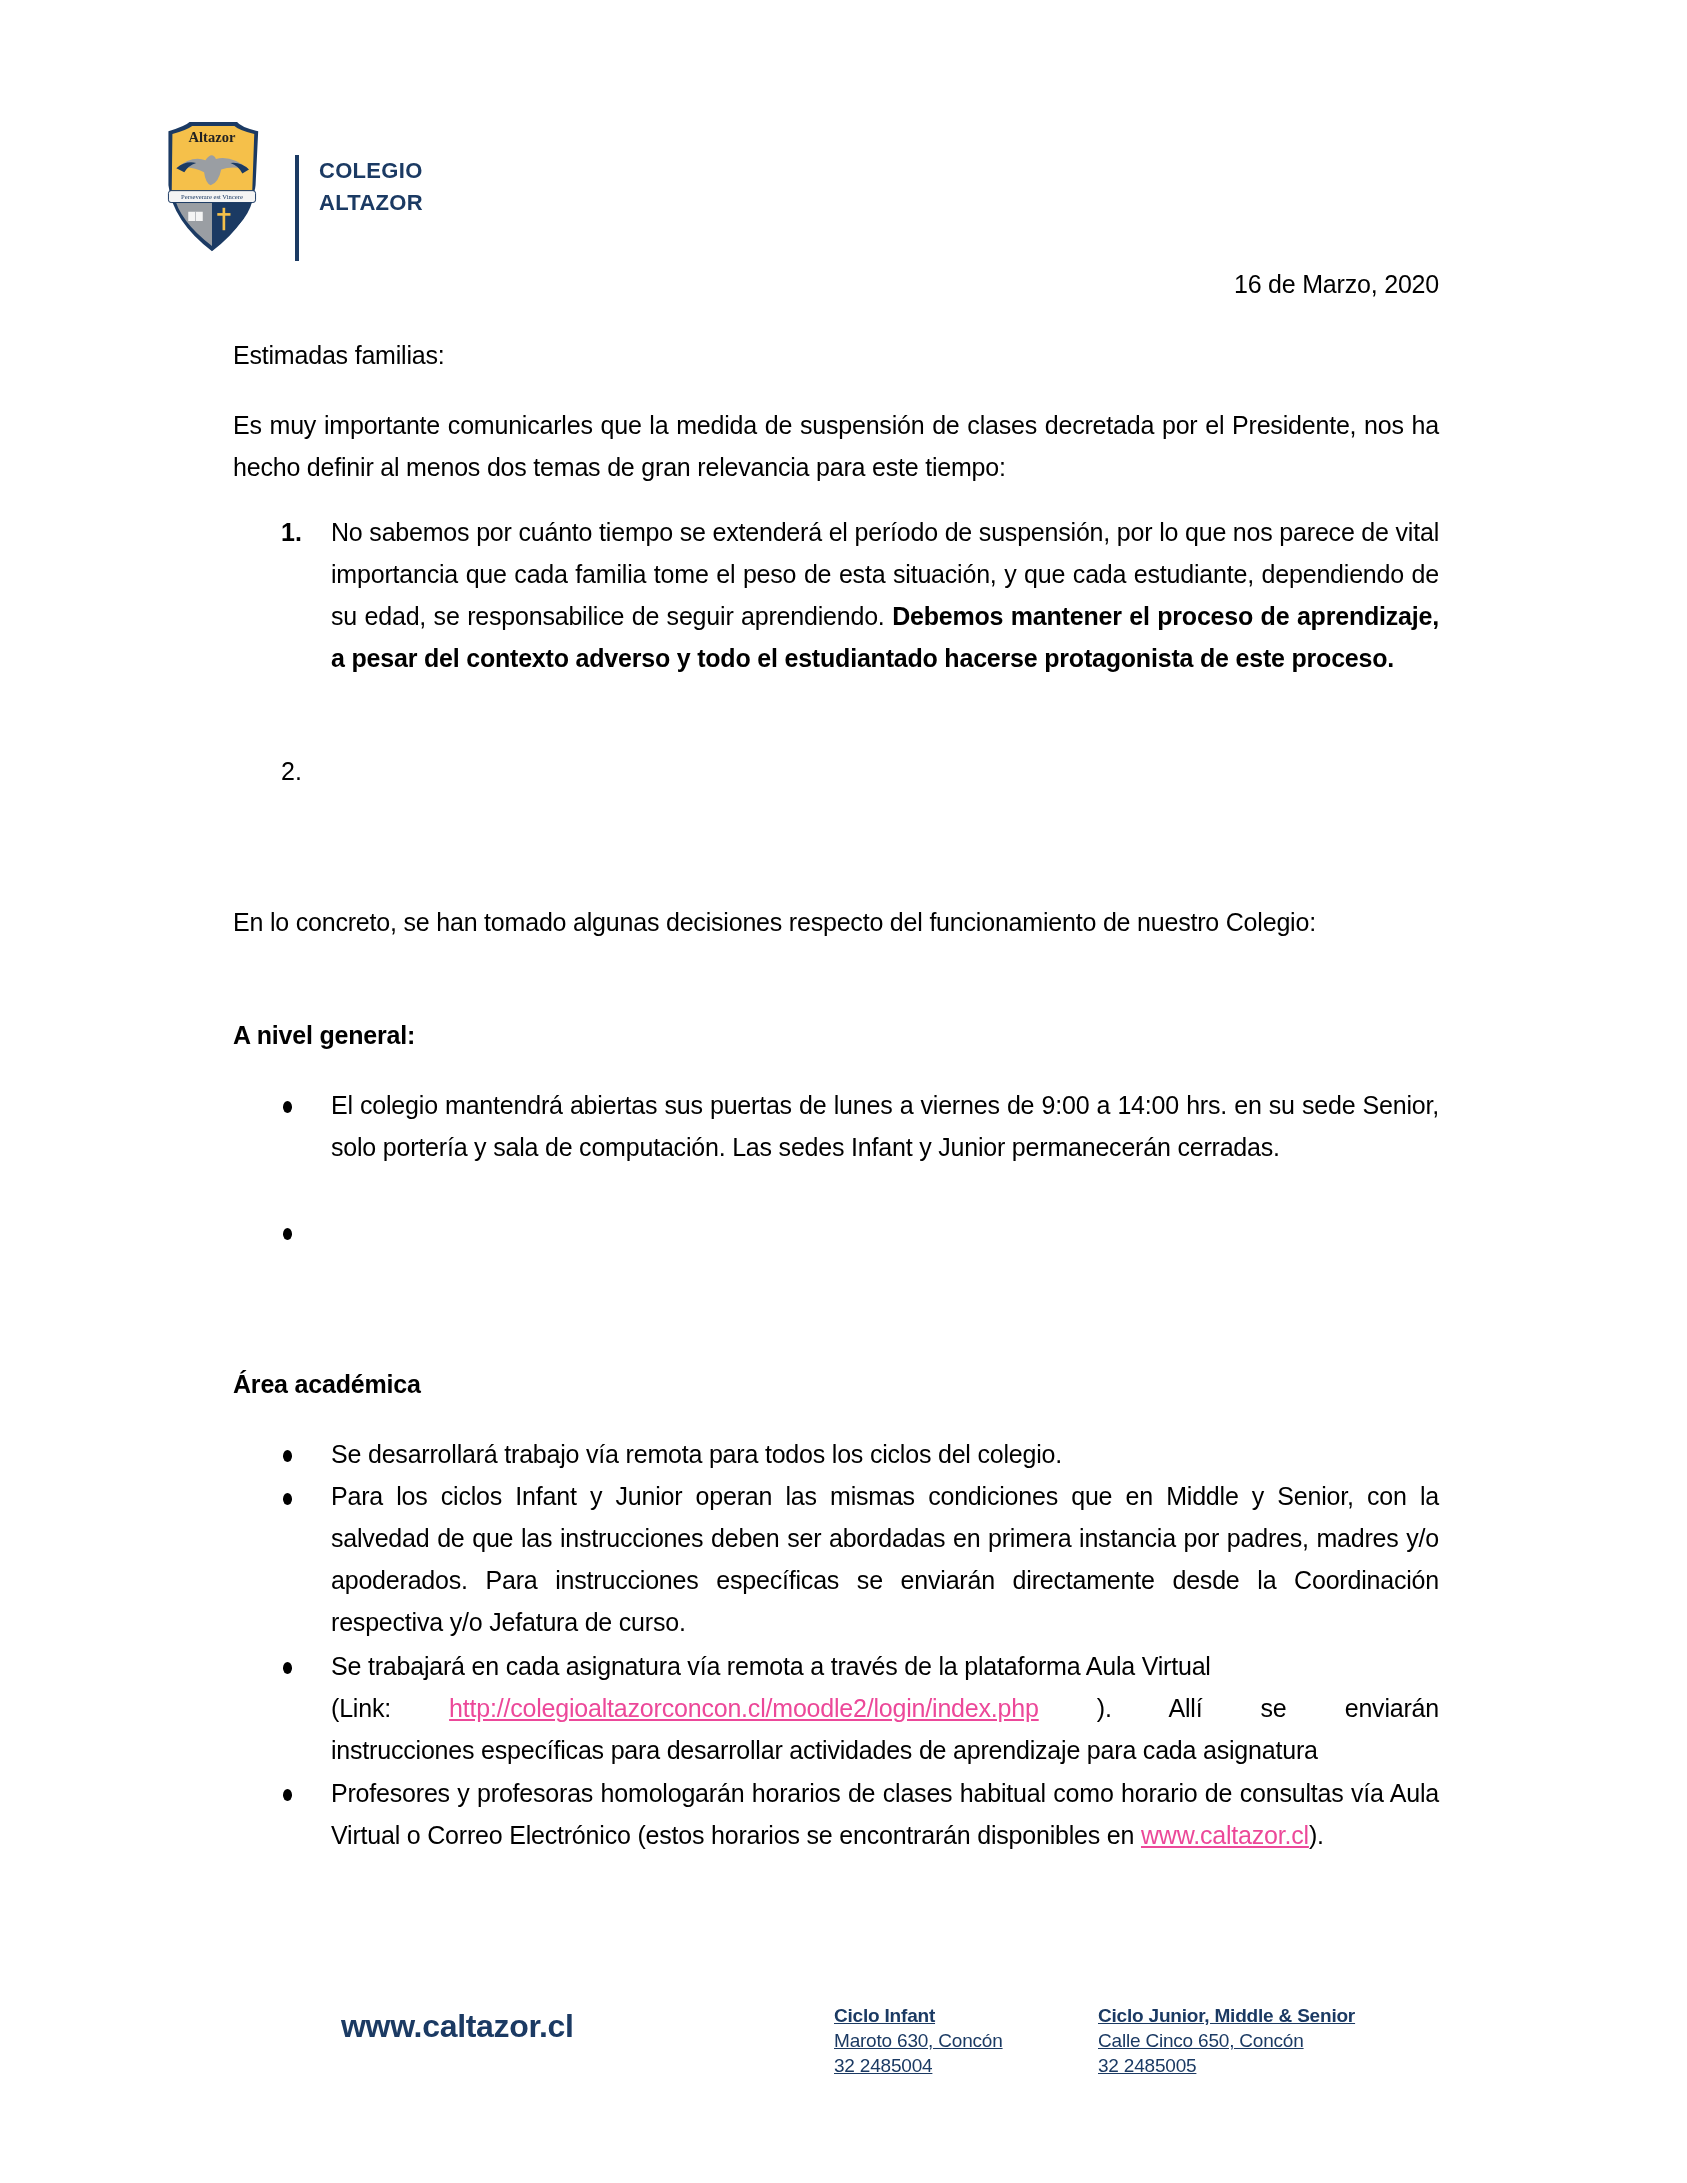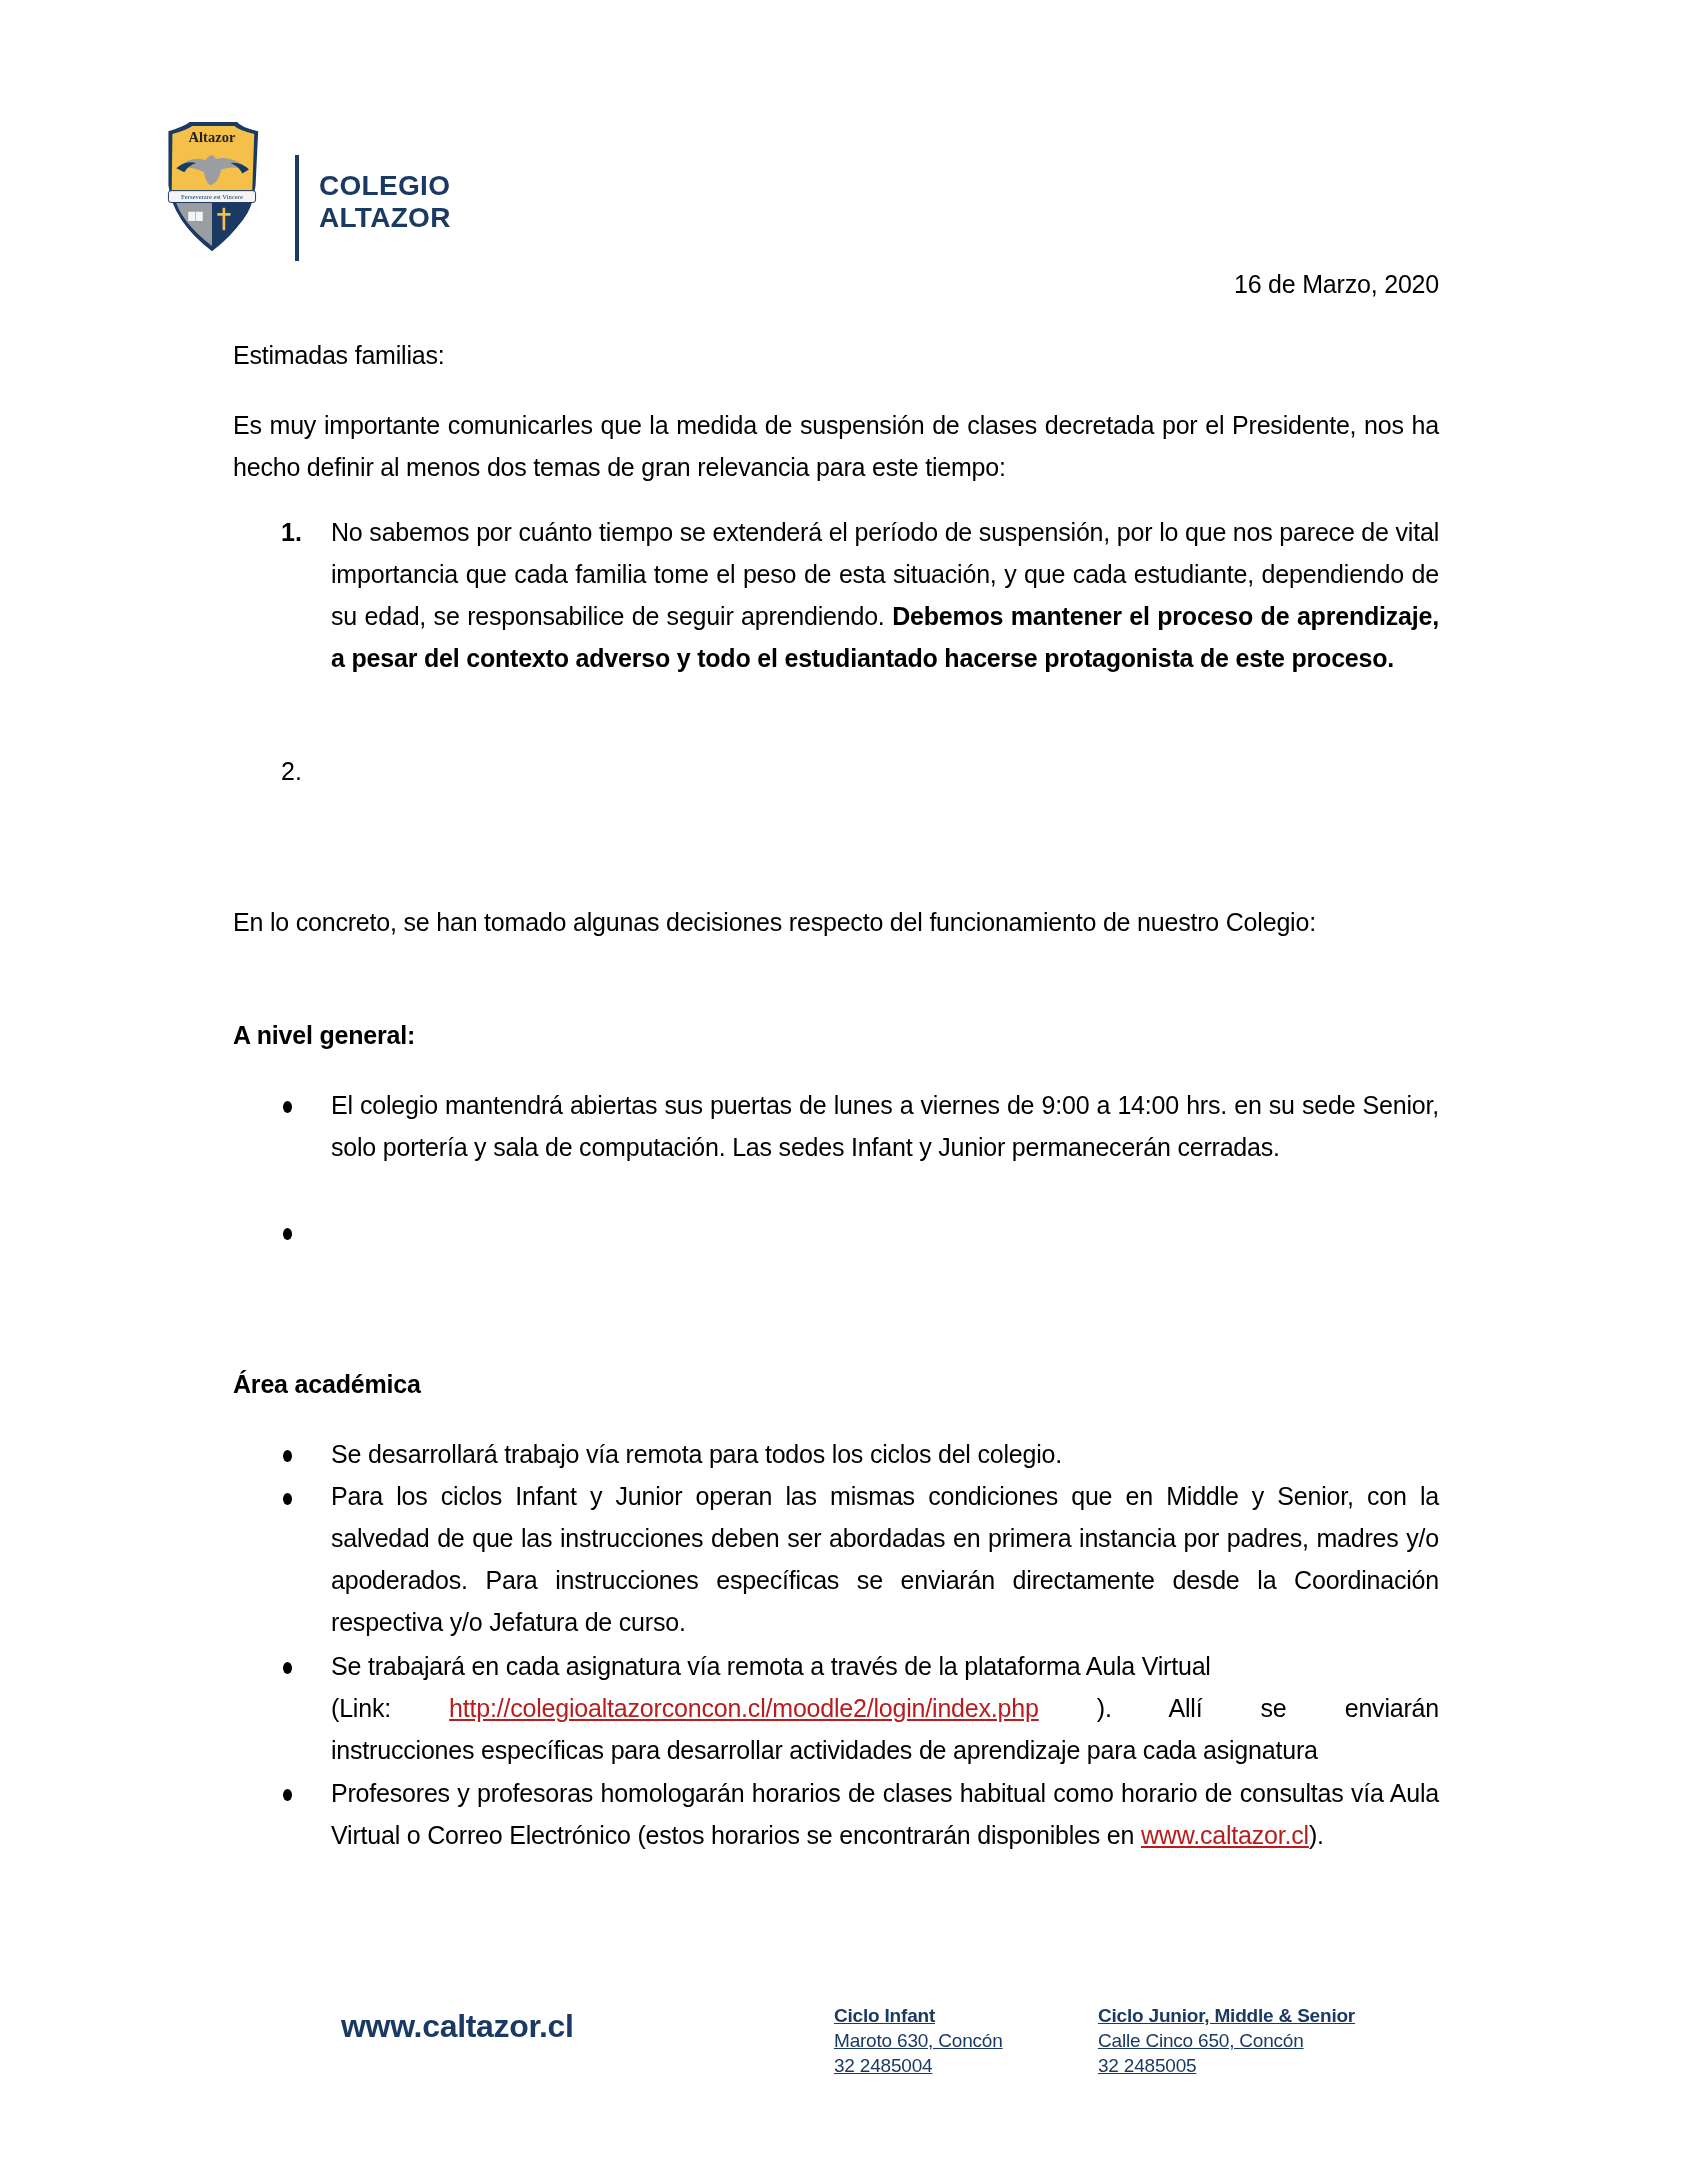--- a/index.html
+++ b/index.html
@@ -4,36 +4,36 @@
 <style>
   html, body { margin: 0; padding: 0; background: #ffffff; }
   body { width: 1687px; height: 2183px; position: relative; overflow: hidden;
          font-family: "Liberation Sans", sans-serif; color: #000; }
   .page { position: absolute; left: 0; top: 0; width: 1687px; height: 1531px; }
 
   
   .logo { position: absolute; left: 159px; top: 122px; width: 291px; height: 136px; }
   .crest { position: absolute; left: 0; top: 0; width: 106px; height: 132px; }
   .logo-divider { position: absolute; left: 136px; top: 33px; width: 4px; height: 106px; background: #1b3a63; }
-  .logo-text { position: absolute; left: 160px; top: 48px; font-family: "Liberation Sans", sans-serif;
-               font-weight: bold; font-size: 28px; line-height: 32px; color: #1b3a63; letter-spacing: 0.3px; }
+  .logo-text { position: absolute; left: 160px; top: 33px; font-family: "Liberation Sans", sans-serif;
+               font-weight: bold; font-size: 22px; line-height: 32px; color: #1b3a63; letter-spacing: 0.3px; }
 
   
   .txt { position: absolute; font-family: "Liberation Sans", sans-serif; font-size: 25px; line-height: 42px;
          letter-spacing: -0.2px; }
   .date { left: 992px; width: 447px; top: 263px; text-align: right; }
   .para { left: 233px; width: 1206px; text-align: justify; }
   .heading { left: 233px; font-weight: bold; }
   .item { position: absolute; left: 331px; width: 1108px; text-align: justify;
           font-family: "Liberation Sans", sans-serif; font-size: 25px; line-height: 42px; letter-spacing: -0.2px; }
   .marker { position: absolute; font-family: "Liberation Sans", sans-serif; font-size: 25px; line-height: 42px; }
   .bullet { position: absolute; width: 9.3px; height: 12px; border-radius: 50%; background: #000; }
   .bold { font-weight: bold; }
   .justify-last { text-align-last: justify; }
-  a.link { color: #b91c1c; text-decoration: underline; }
+  a.link { color: #ec4899; text-decoration: underline; }
 
   
   .footer-url { position: absolute; left: 341px; top: 2008px; font-weight: bold; font-size: 32px;
                 color: #1b3a63; letter-spacing: -0.3px; }
   .footer-col { position: absolute; top: 2003px; color: #1b3a63;
                 font-size: 19px; line-height: 25px; letter-spacing: -0.2px; text-decoration: underline; }
   .footer-col .ttl { font-weight: bold; }
   .fc1 { left: 834px; width: 235px; }
   .fc2 { left: 1098px; width: 298px; }
 </style>

